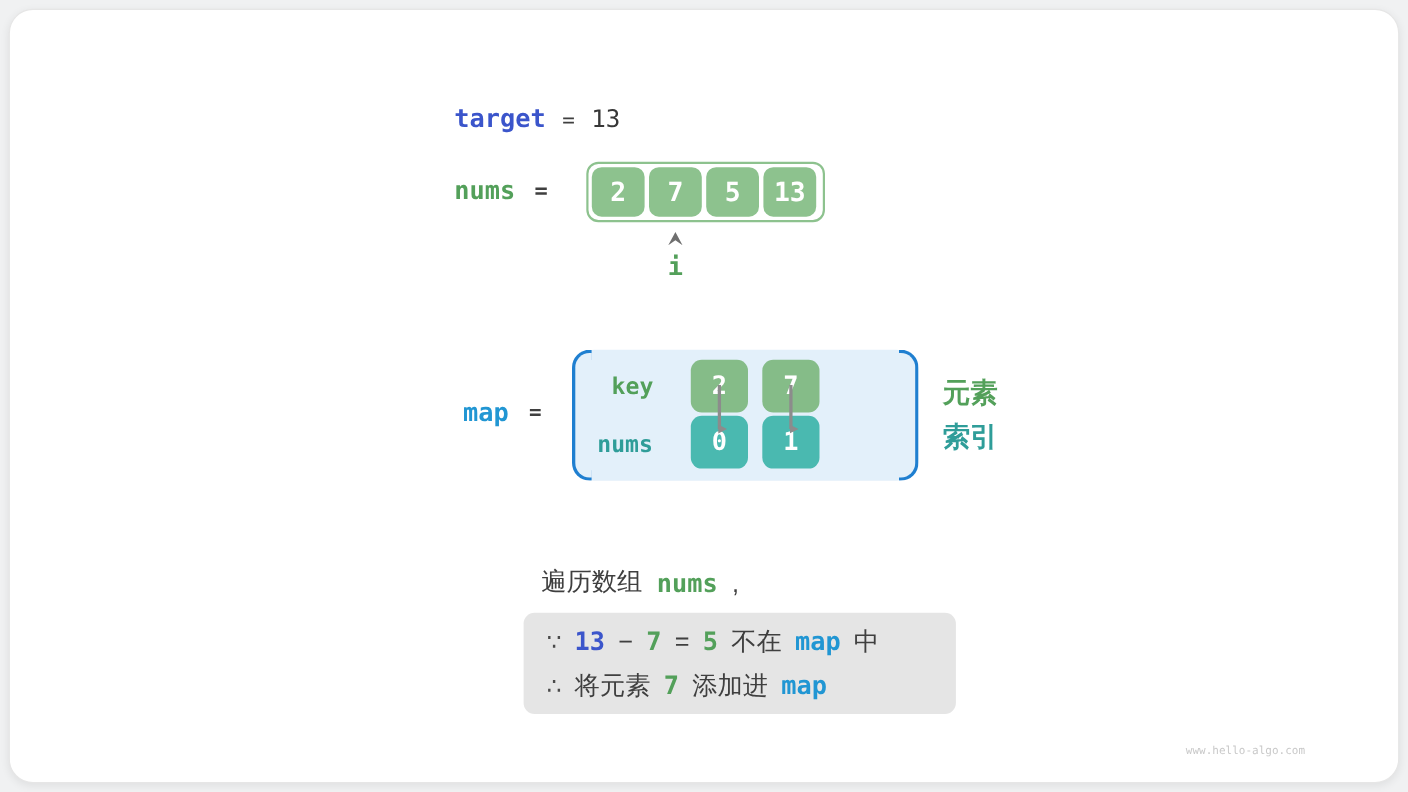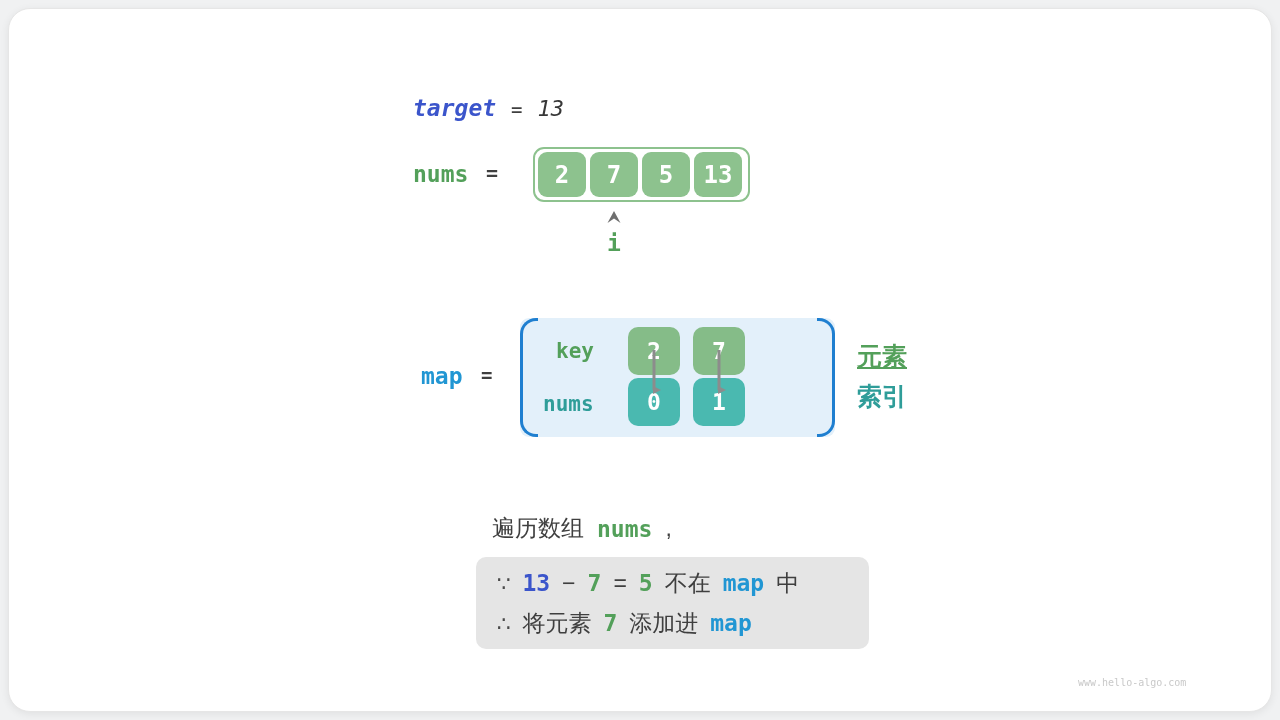--- a/index.html
+++ b/index.html
@@ -15,21 +15,21 @@
     position: absolute; left: 8px; top: 8px; right: 8px; bottom: 8px;
     background: #ffffff;
     border: 1px solid #e6e6e6;
     border-radius: 22px;
     box-shadow: 0 2px 8px rgba(0,0,0,0.07);
   }
   .mono { font-family: "DejaVu Sans Mono", "Liberation Mono", monospace; }
   .abs { position: absolute; }
 
   
-  .target-line { left: 413px; top: 95px; display: flex; gap: 15px; align-items: baseline; font-style: italic; }
+  .target-line { left: 413px; top: 95px; display: flex; gap: 15px; align-items: baseline; }
   .kw-royal { color: var(--royal-blue); font-weight: bold; font-size: 23px; }
   .eq-light { color: #3f3f3f; font-size: 19px; }
   .plain-num { color: #373737; font-size: 22px; }
 
   
   .nums-label { left: 413px; top: 161px; color: var(--green); font-weight: bold; font-size: 23px; }
   .nums-eq { left: 486px; top: 161px; color: #3f3f3f; font-weight: bold; font-size: 20px; }
   .array-box {
     left: 533px; top: 147px; width: 217px; height: 55px;
     background: #ffffff;
@@ -46,44 +46,44 @@
   }
   .pointer-icon { left: 606px; top: 211px; }
   .i-label { left: 602px; top: 230px; width: 24px; text-align: center; color: var(--green); font-weight: bold; font-size: 23px; }
 
   
   .map-label { left: 421px; top: 363px; color: var(--bright-blue); font-weight: bold; font-size: 23px; }
   .map-eq { left: 481px; top: 364px; color: #3f3f3f; font-weight: bold; font-size: 19px; }
   .map-box {
     left: 520px; top: 318px; width: 315px; height: 119px;
     background: var(--map-box-fill);
-    border-radius: 9px;
+    border-radius: 20px;
   }
   .bracket { position: absolute; top: 0; bottom: 0; width: 18px; border: 3px solid var(--bracket-blue); }
   .bracket-left { left: 0; border-right: none; border-radius: 16px 0 0 16px; }
   .bracket-right { right: 0; border-left: none; border-radius: 0 16px 16px 0; }
   .key-label { position: absolute; left: 36px; top: 21px; color: var(--green); font-weight: bold; font-size: 21px; }
   .value-label { position: absolute; left: 23px; top: 74px; color: var(--teal-text); font-weight: bold; font-size: 21px; }
   .map-cell {
     position: absolute; width: 52px; height: 48px;
     border-radius: 10px;
     color: #ffffff; font-size: 23px; font-weight: 600;
     display: flex; align-items: center; justify-content: center;
   }
   .map-cell.key { top: 9px; background: var(--key-green); }
   .map-cell.val { top: 60px; background: var(--cell-teal); }
   .map-cell.c1 { left: 108px; }
   .map-cell.c2 { left: 173px; }
   .map-arrows { position: absolute; left: 0; top: 0; pointer-events: none; }
 
-  .element-label { left: 857px; top: 340px; color: var(--green); font-weight: bold; font-size: 25px; text-decoration: underline; }
+  .element-label { left: 857px; top: 340px; color: var(--green); font-weight: bold; font-size: 25px; }
   .index-label { left: 857px; top: 380px; color: var(--teal-text); font-weight: bold; font-size: 25px; }
 
   
-  .caption { left: 492px; top: 513px; display: flex; gap: 13px; align-items: center; font-size: 23px; color: #3f3f3f; }
+  .caption { left: 492px; top: 513px; display: flex; gap: 13px; align-items: flex-end; font-size: 23px; color: #3f3f3f; }
   .code-green { color: var(--green); font-weight: bold; font-size: 23px; }
   .code-blue { color: var(--bright-blue); font-weight: bold; font-size: 23px; }
   .num-royal { color: var(--royal-blue); font-weight: bold; font-size: 23px; }
 
   
   .note-box {
     left: 476px; top: 557px; width: 393px; height: 92px;
     background: #e5e5e5;
     border-radius: 10px;
     padding: 6px 0 0 21px;

